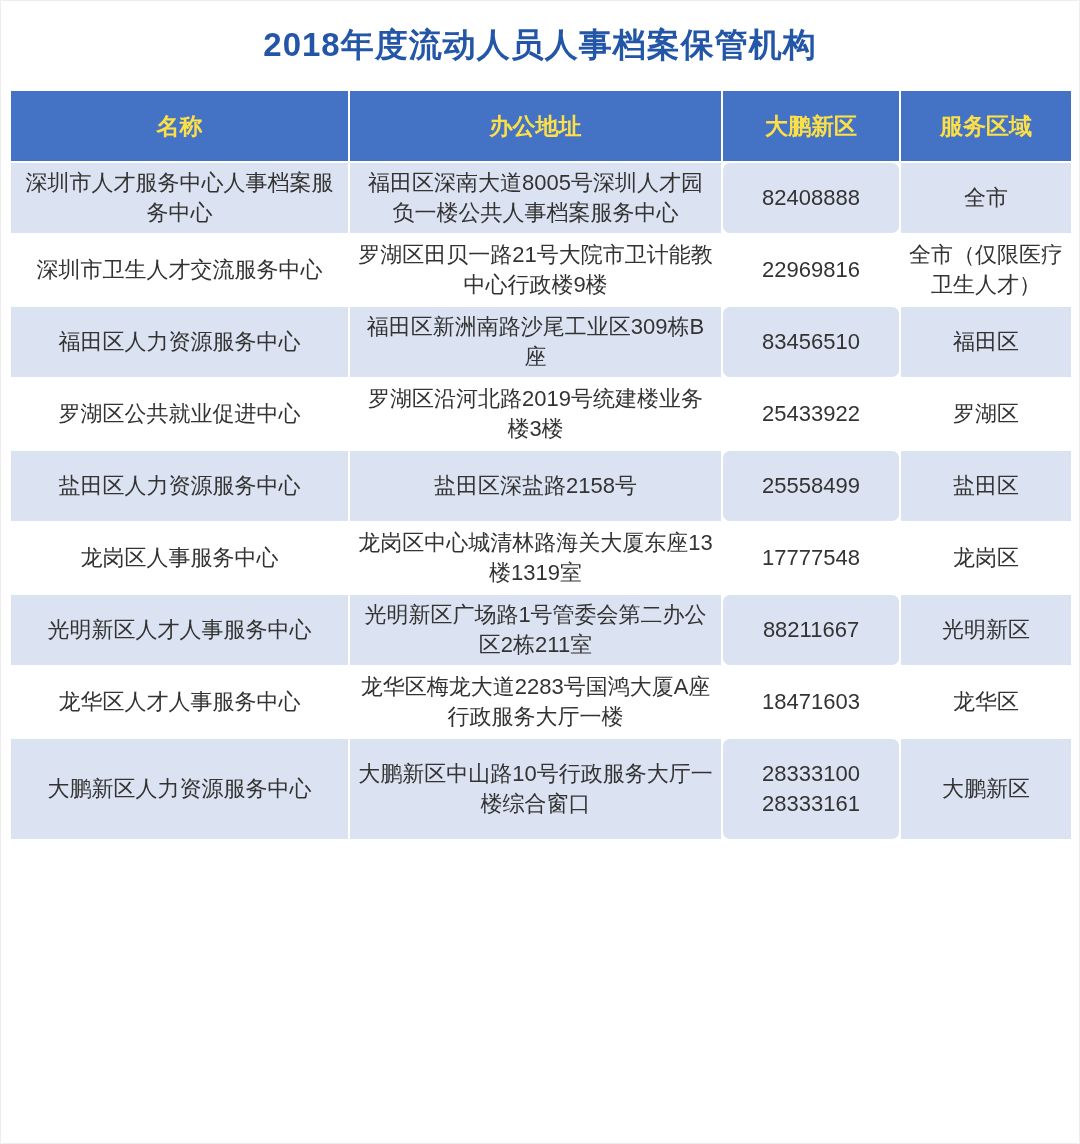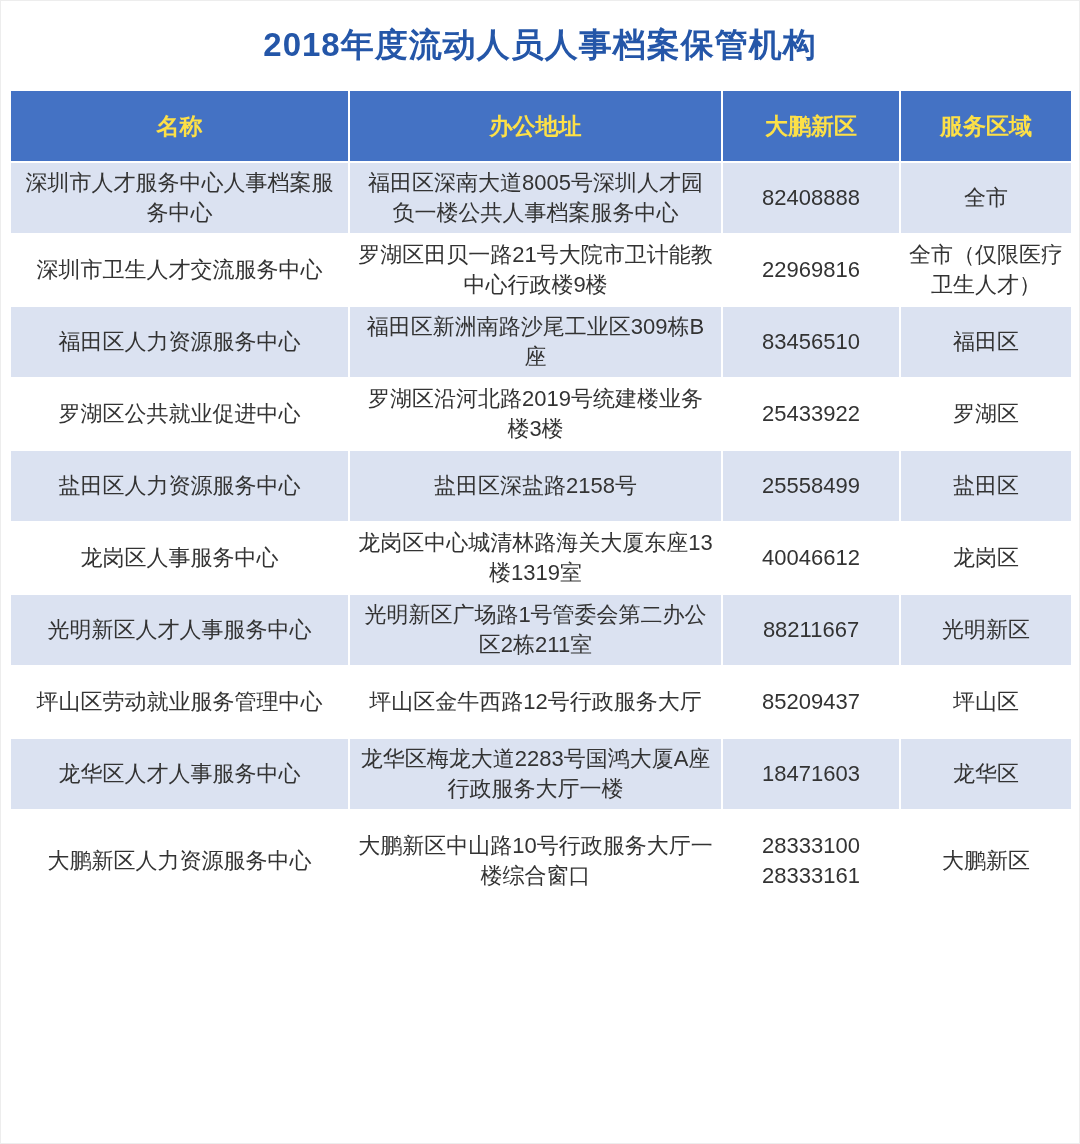--- a/index.html
+++ b/index.html
@@ -63,21 +63,21 @@
     font-size: 22px;
     line-height: 30px;
     color: var(--text-color);
     text-align: center;
     vertical-align: middle;
     word-break: break-word;
   }
   tbody tr:nth-child(odd) td  { background: var(--row-alt-bg); }
   tbody tr:nth-child(even) td { background: var(--row-bg); }
   tbody tr:last-child td { height: 100px; }
-  td.cell-phone { white-space: pre-line; }
+  td.cell-phone { white-space: pre-line; border-radius: 7px; }
 </style>
 </head>
 <body>
 
 <div class="page">
 
   <div class="title-bar">
     <h1>2018年度流动人员人事档案保管机构</h1>
   </div>
 
@@ -123,34 +123,28 @@
   </tr>
         <tr>
     <td class="cell-name">盐田区人力资源服务中心</td>
     <td class="cell-address">盐田区深盐路2158号</td>
     <td class="cell-phone">25558499</td>
     <td class="cell-area">盐田区</td>
   </tr>
         <tr>
     <td class="cell-name">龙岗区人事服务中心</td>
     <td class="cell-address">龙岗区中心城清林路海关大厦东座13楼1319室</td>
-    <td class="cell-phone">40046612</td>
+    <td class="cell-phone">17777548</td>
     <td class="cell-area">龙岗区</td>
   </tr>
         <tr>
     <td class="cell-name">光明新区人才人事服务中心</td>
     <td class="cell-address">光明新区广场路1号管委会第二办公区2栋211室</td>
     <td class="cell-phone">88211667</td>
     <td class="cell-area">光明新区</td>
-  </tr>
-        <tr>
-    <td class="cell-name">坪山区劳动就业服务管理中心</td>
-    <td class="cell-address">坪山区金牛西路12号行政服务大厅</td>
-    <td class="cell-phone">85209437</td>
-    <td class="cell-area">坪山区</td>
   </tr>
         <tr>
     <td class="cell-name">龙华区人才人事服务中心</td>
     <td class="cell-address">龙华区梅龙大道2283号国鸿大厦A座行政服务大厅一楼</td>
     <td class="cell-phone">18471603</td>
     <td class="cell-area">龙华区</td>
   </tr>
         <tr>
     <td class="cell-name">大鹏新区人力资源服务中心</td>
     <td class="cell-address">大鹏新区中山路10号行政服务大厅一楼综合窗口</td>

